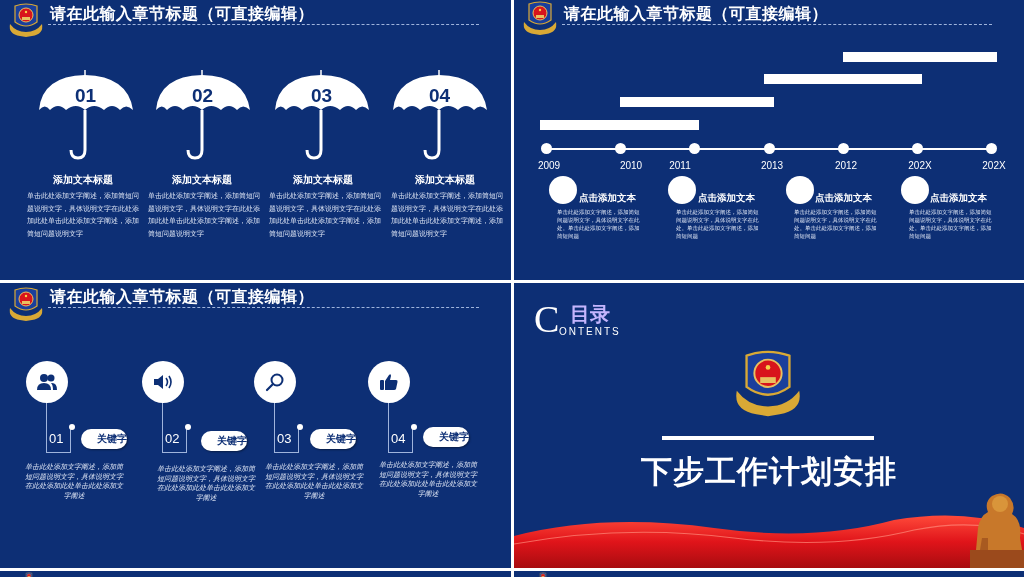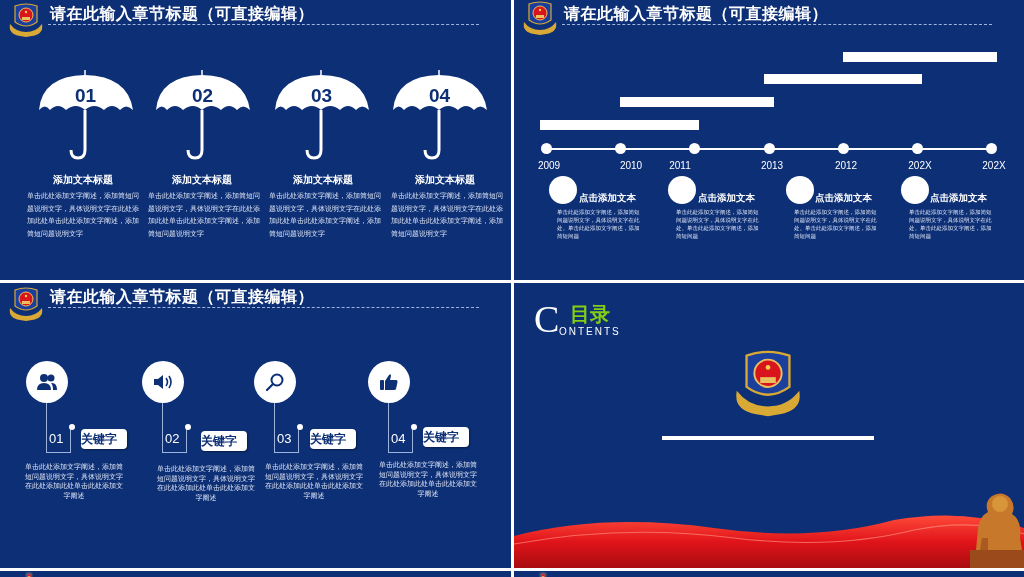--- a/index.html
+++ b/index.html
@@ -34,26 +34,26 @@
   .tl-circle { position:absolute; top:176px; width:28px; height:28px; border-radius:50%; background:#fff; }
   .tl-title { position:absolute; top:192px; font-size:9.5px; font-weight:bold; color:#fff; white-space:nowrap; }
   .tl-desc { position:absolute; top:208px; width:84px; font-size:5.5px; line-height:8px; color:#dfe6f5; }
 
   
   .kw-circle { position:absolute; top:78px; width:42px; height:42px; border-radius:50%; background:#fff; display:flex; align-items:center; justify-content:center; }
   .kw-vline { position:absolute; top:120px; width:1px; height:50px; background:#9fb4dc; }
   .kw-box { position:absolute; top:144px; width:25px; height:26px; border:1px solid #9fb4dc; border-left:none; border-top:none; }
   .kw-num { position:absolute; top:148px; font-size:13px; color:#fff; font-family:"Liberation Sans",sans-serif; }
   .kw-dot { position:absolute; top:141px; width:6px; height:6px; border-radius:50%; background:#fff; }
-  .kw-tag { position:absolute; top:146px; width:46px; height:20px; background:#fff; border-radius:4px; color:#0d2f75; font-size:12px; font-weight:bold; text-align:left; line-height:20px; box-shadow:1px 1px 2px rgba(0,0,0,0.4); }
-  .kw-desc { position:absolute; top:180px; width:100px; font-size:7px; line-height:9.5px; color:#dfe6f5; text-align:center; }
+  .kw-tag { position:absolute; top:146px; width:46px; height:20px; background:#fff; border-radius:10px; color:#0d2f75; font-size:10px; font-weight:bold; text-align:right; line-height:20px; box-shadow:1px 1px 2px rgba(0,0,0,0.4); }
+  .kw-desc { position:absolute; top:180px; width:100px; font-size:7px; line-height:9.5px; color:#dfe6f5; text-align:center;font-style:italic; }
 
   
   .c-big { position:absolute; left:20px; top:14px; font-family:"Liberation Serif",serif; font-size:38px; color:#fff; }
-  .c-cn { position:absolute; left:56px; top:18px; font-size:20px; font-weight:bold; color:#84cc16; }
+  .c-cn { position:absolute; left:56px; top:18px; font-size:20px; font-weight:bold; color:#c4b5fd; }
   .c-en { position:absolute; left:45px; top:43px; font-size:10px; letter-spacing:2px; color:#fff; font-family:"Liberation Sans",sans-serif; }
   .emblem-big { position:absolute; left:215px; top:58px; width:78px; height:84px; }
   .c-rule { position:absolute; left:148px; top:153px; width:212px; height:4px; background:#fff; }
   .c-title { position:absolute; left:0; width:100%; top:168px; text-align:center; font-size:31px; font-weight:bold; color:#fff; letter-spacing:1px; }
   .c-desc { position:absolute; left:140px; width:230px; top:208px; text-align:center; font-size:7px; line-height:9.5px; color:#e6ecf8; }
   .ribbon { position:absolute; left:0; bottom:0; width:100%; height:60px; }
   .lion { position:absolute; right:0; bottom:0; width:58px; height:80px; }
 </style>
 </head>
 <body>
@@ -240,20 +240,21 @@
 <div class="slide" id="s4">
   <div class="c-big">C</div>
   <div class="c-cn">目录</div>
   <div class="c-en">ONTENTS</div>
 
   <svg class="emblem-big" viewBox="0 0 40 36">
       <use href="#emblem"></use>
     </svg>
 
   <div class="c-rule"></div>
+  <div class="c-title">下步工作计划安排</div>
 
   <svg class="ribbon" viewBox="0 0 510 60" preserveAspectRatio="none">
     <defs>
       <linearGradient id="rg" x1="0" y1="0" x2="0" y2="1">
         <stop offset="0" stop-color="#ff4a3a"></stop>
         <stop offset="0.5" stop-color="#e0141a"></stop>
         <stop offset="1" stop-color="#a80c10"></stop>
       </linearGradient>
     </defs>
     <path d="M0 28 Q90 5 200 20 Q300 34 380 12 Q450 0 510 20 L510 60 L0 60Z" fill="url(#rg)"></path>

